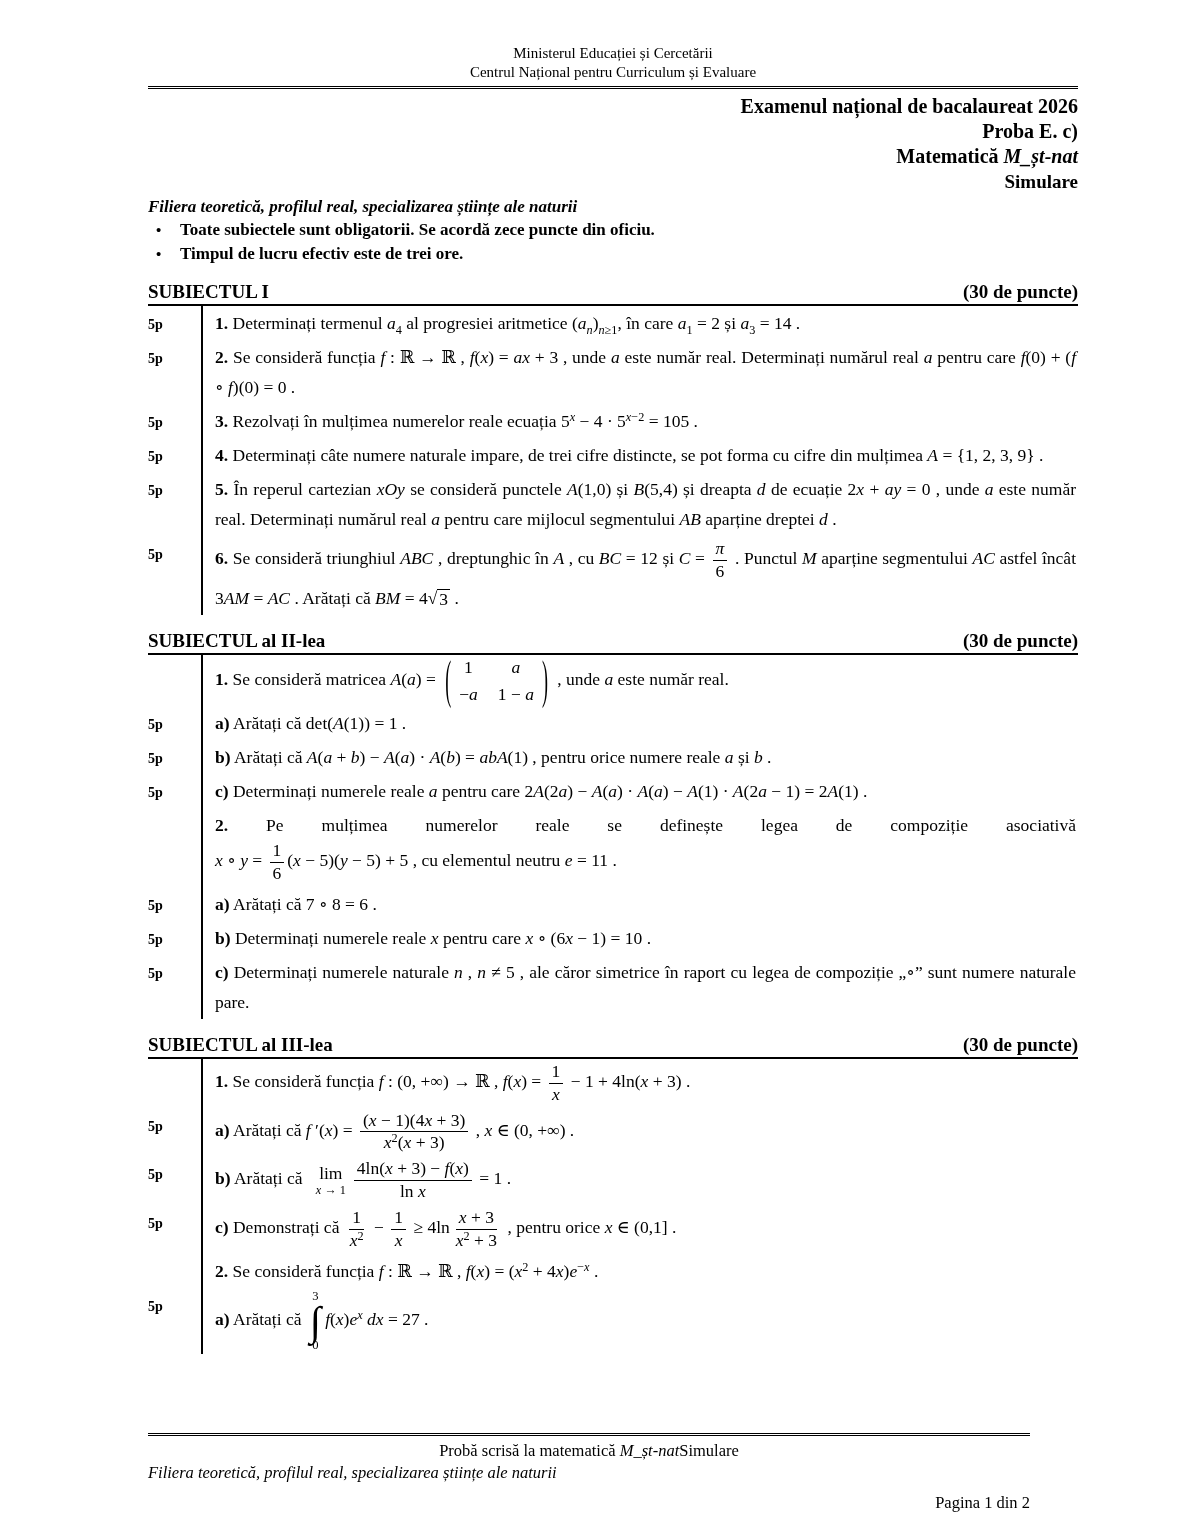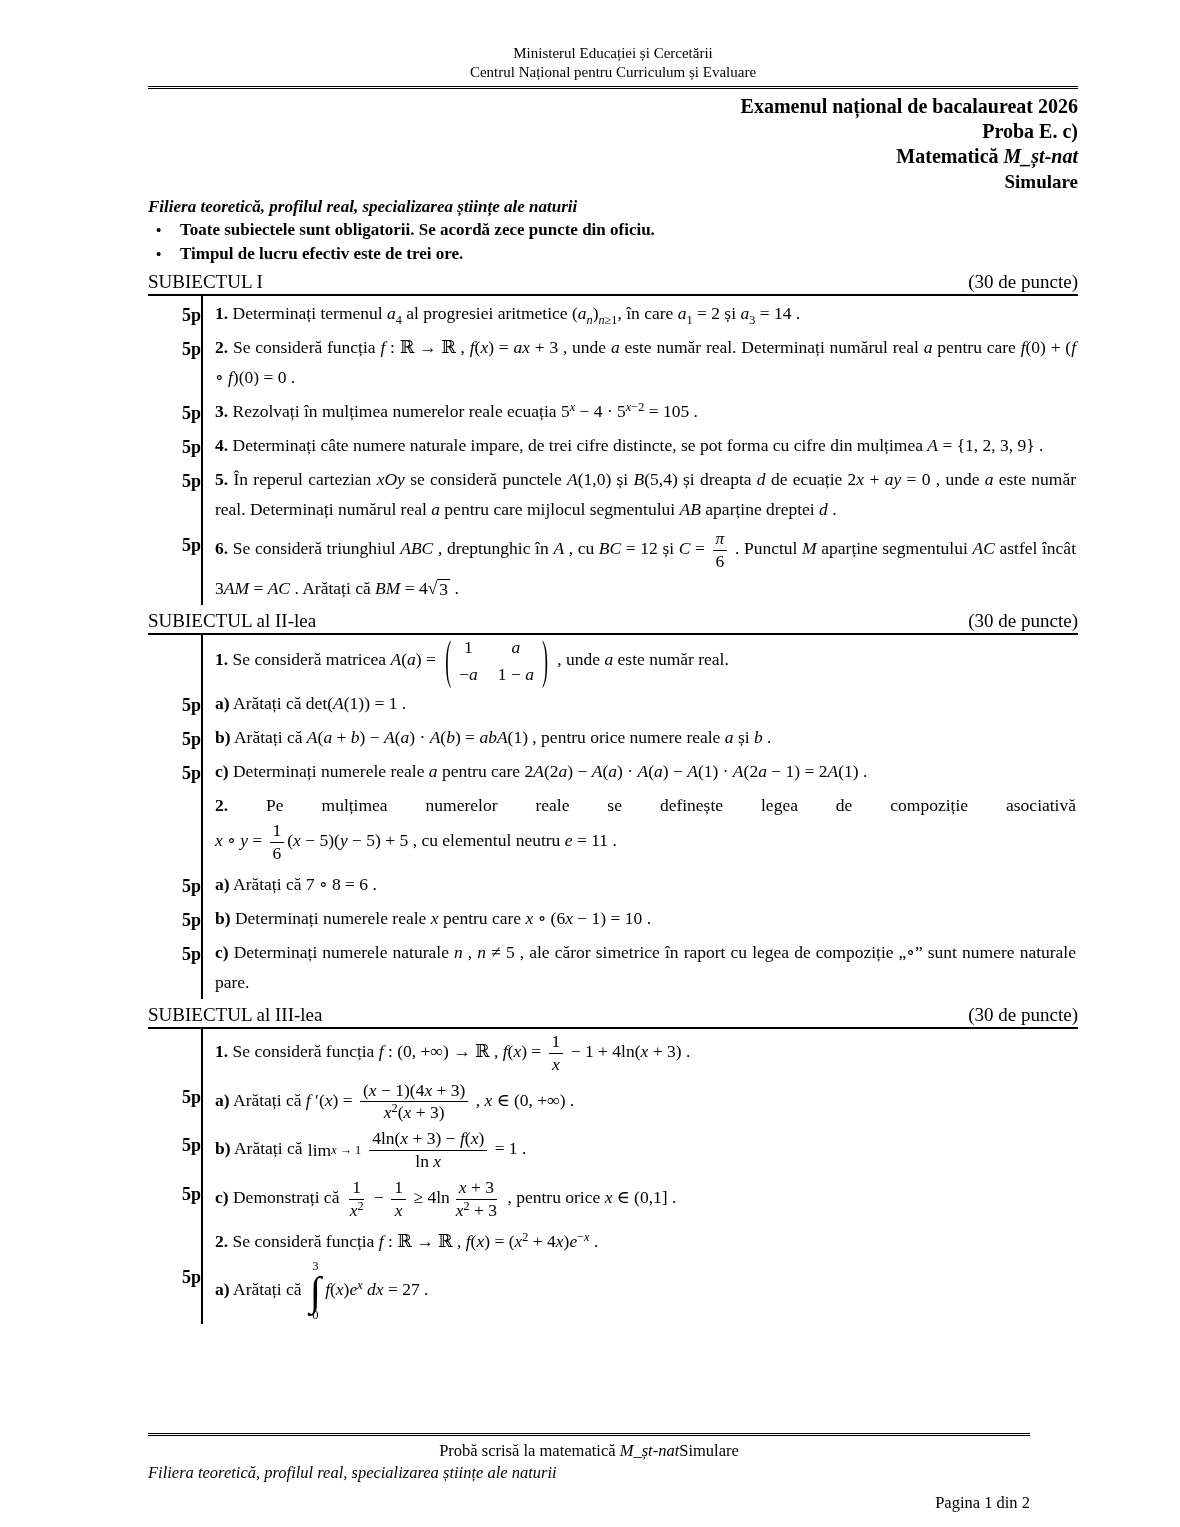--- a/index.html
+++ b/index.html
@@ -11,46 +11,46 @@
   .content{padding:44px 102px 0 148px}
   .ministry{text-align:center;font-size:15px;line-height:19px}
   .hr-double{border-top:3px double #000;margin-top:4px}
   .title-block{text-align:right;font-weight:bold;font-size:20px;line-height:25px;margin-top:5px}
   .title-block i{font-weight:bold}
   .simulare{text-align:right;font-weight:bold;font-size:19px;line-height:23px;margin-top:1px}
   .filiera{font-weight:bold;font-style:italic;font-size:17px;line-height:23px;margin-top:2px}
   .bullets{list-style:none;font-weight:bold;font-size:17px}
   .bullets li{position:relative;padding-left:32px;line-height:24px}
   .bullets li .dot{position:absolute;left:8px;font-size:15px}
-  .sec-head{display:flex;justify-content:space-between;font-weight:normal;font-size:19px;line-height:24px;margin-top:4px}
+  .sec-head{display:flex;justify-content:space-between;font-weight:bold;font-size:19px;line-height:24px;margin-top:14px}
   .sec-table{border-top:2px solid #000}
   .prow{display:flex;align-items:stretch}
   .pcell{flex:0 0 55px;width:55px;border-right:2px solid #000;font-weight:bold;
-         text-align:right;font-size:18px;padding-top:5px;line-height:28px}
+         text-align:left;font-size:14px;padding-top:5px;line-height:28px}
   .ccell{flex:1;padding:2px 2px 2px 12px;font-size:17.5px;line-height:30px;text-align:justify}
   .ccell b{font-weight:bold}
   i.mv{font-style:italic}
   sub,sup{font-size:70%;line-height:0}
   sub{vertical-align:-0.4em}
   sup{vertical-align:0.5em}
   .frac{display:inline-flex;flex-direction:column;align-items:center;vertical-align:middle;
         line-height:1.25;margin:0 3px;text-align:center}
   .frac .fn{border-bottom:1px solid #000;padding:0 3px}
   .frac .fd{padding:0 3px}
   .sqrt{display:inline-flex;align-items:flex-start;vertical-align:baseline}
   .sqrt .rad{line-height:1.1}
   .sqrt .rbody{border-top:1px solid #000;line-height:1.1;padding:0 2px}
   .mat{display:inline-flex;align-items:center;vertical-align:middle;margin:0 4px}
   .mat .par{display:inline-block;transform:scaleY(2.9);font-size:18px;line-height:1;
             font-weight:400;padding:0 1px}
   .mat .mgrid{display:inline-grid;grid-template-columns:auto auto;column-gap:20px;row-gap:7px;
               padding:0 7px;line-height:1.15;text-align:center}
   .mat .mcell{text-align:center}
-  .lim{display:inline-flex;flex-direction:row;align-items:center;vertical-align:middle;
-       line-height:1.1;margin:0 5px 0 1px}
+  .lim{display:inline-flex;flex-direction:column;align-items:center;vertical-align:middle;
+       line-height:1.1;margin:0 5px 0 9px}
   .lim .limu{font-size:70%}
   .intg{display:inline-flex;flex-direction:column;align-items:center;vertical-align:middle;
         line-height:1;margin:0 4px}
   .intg .ib{font-size:72%;line-height:1.1}
   .intg .is{font-size:235%;line-height:.85}
   .jline{display:block;text-align:justify;text-align-last:justify}
   .footer{position:absolute;left:148px;right:150px;top:1433px;
           border-top:3px double #000;padding-top:4px;font-size:16.5px;line-height:22px}
   .f-row{display:flex;justify-content:center}
   .f-it{font-style:italic}

